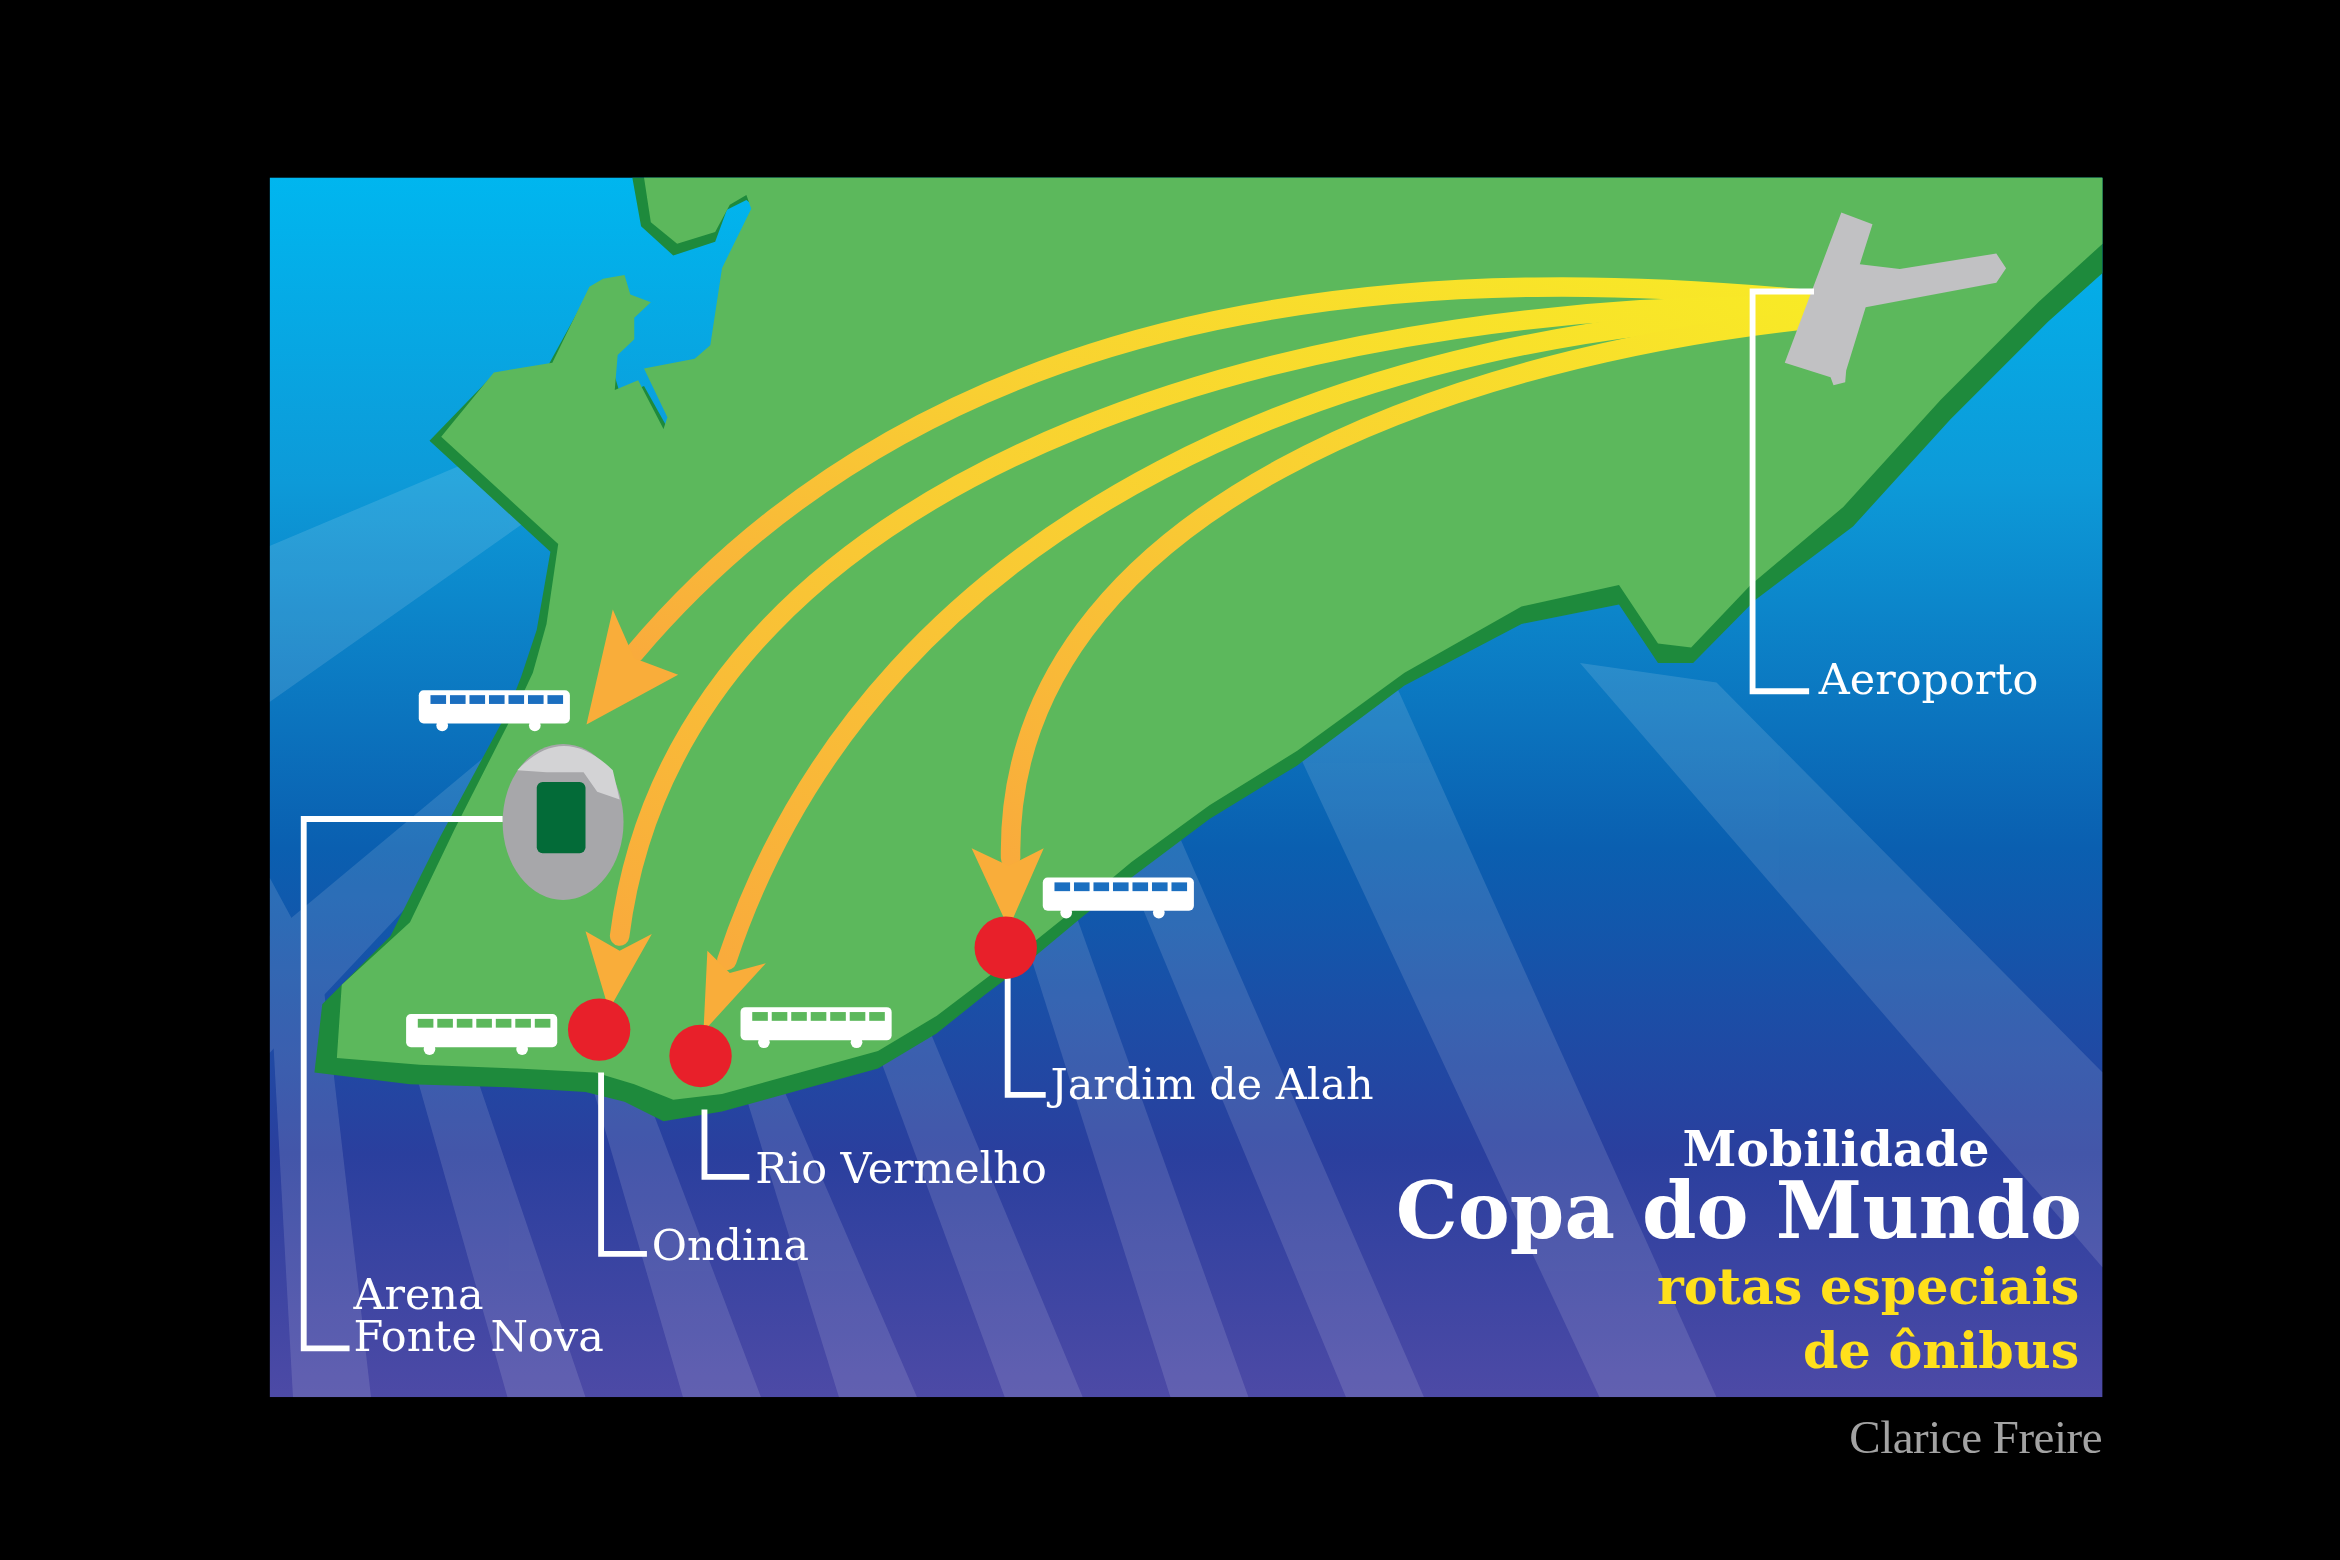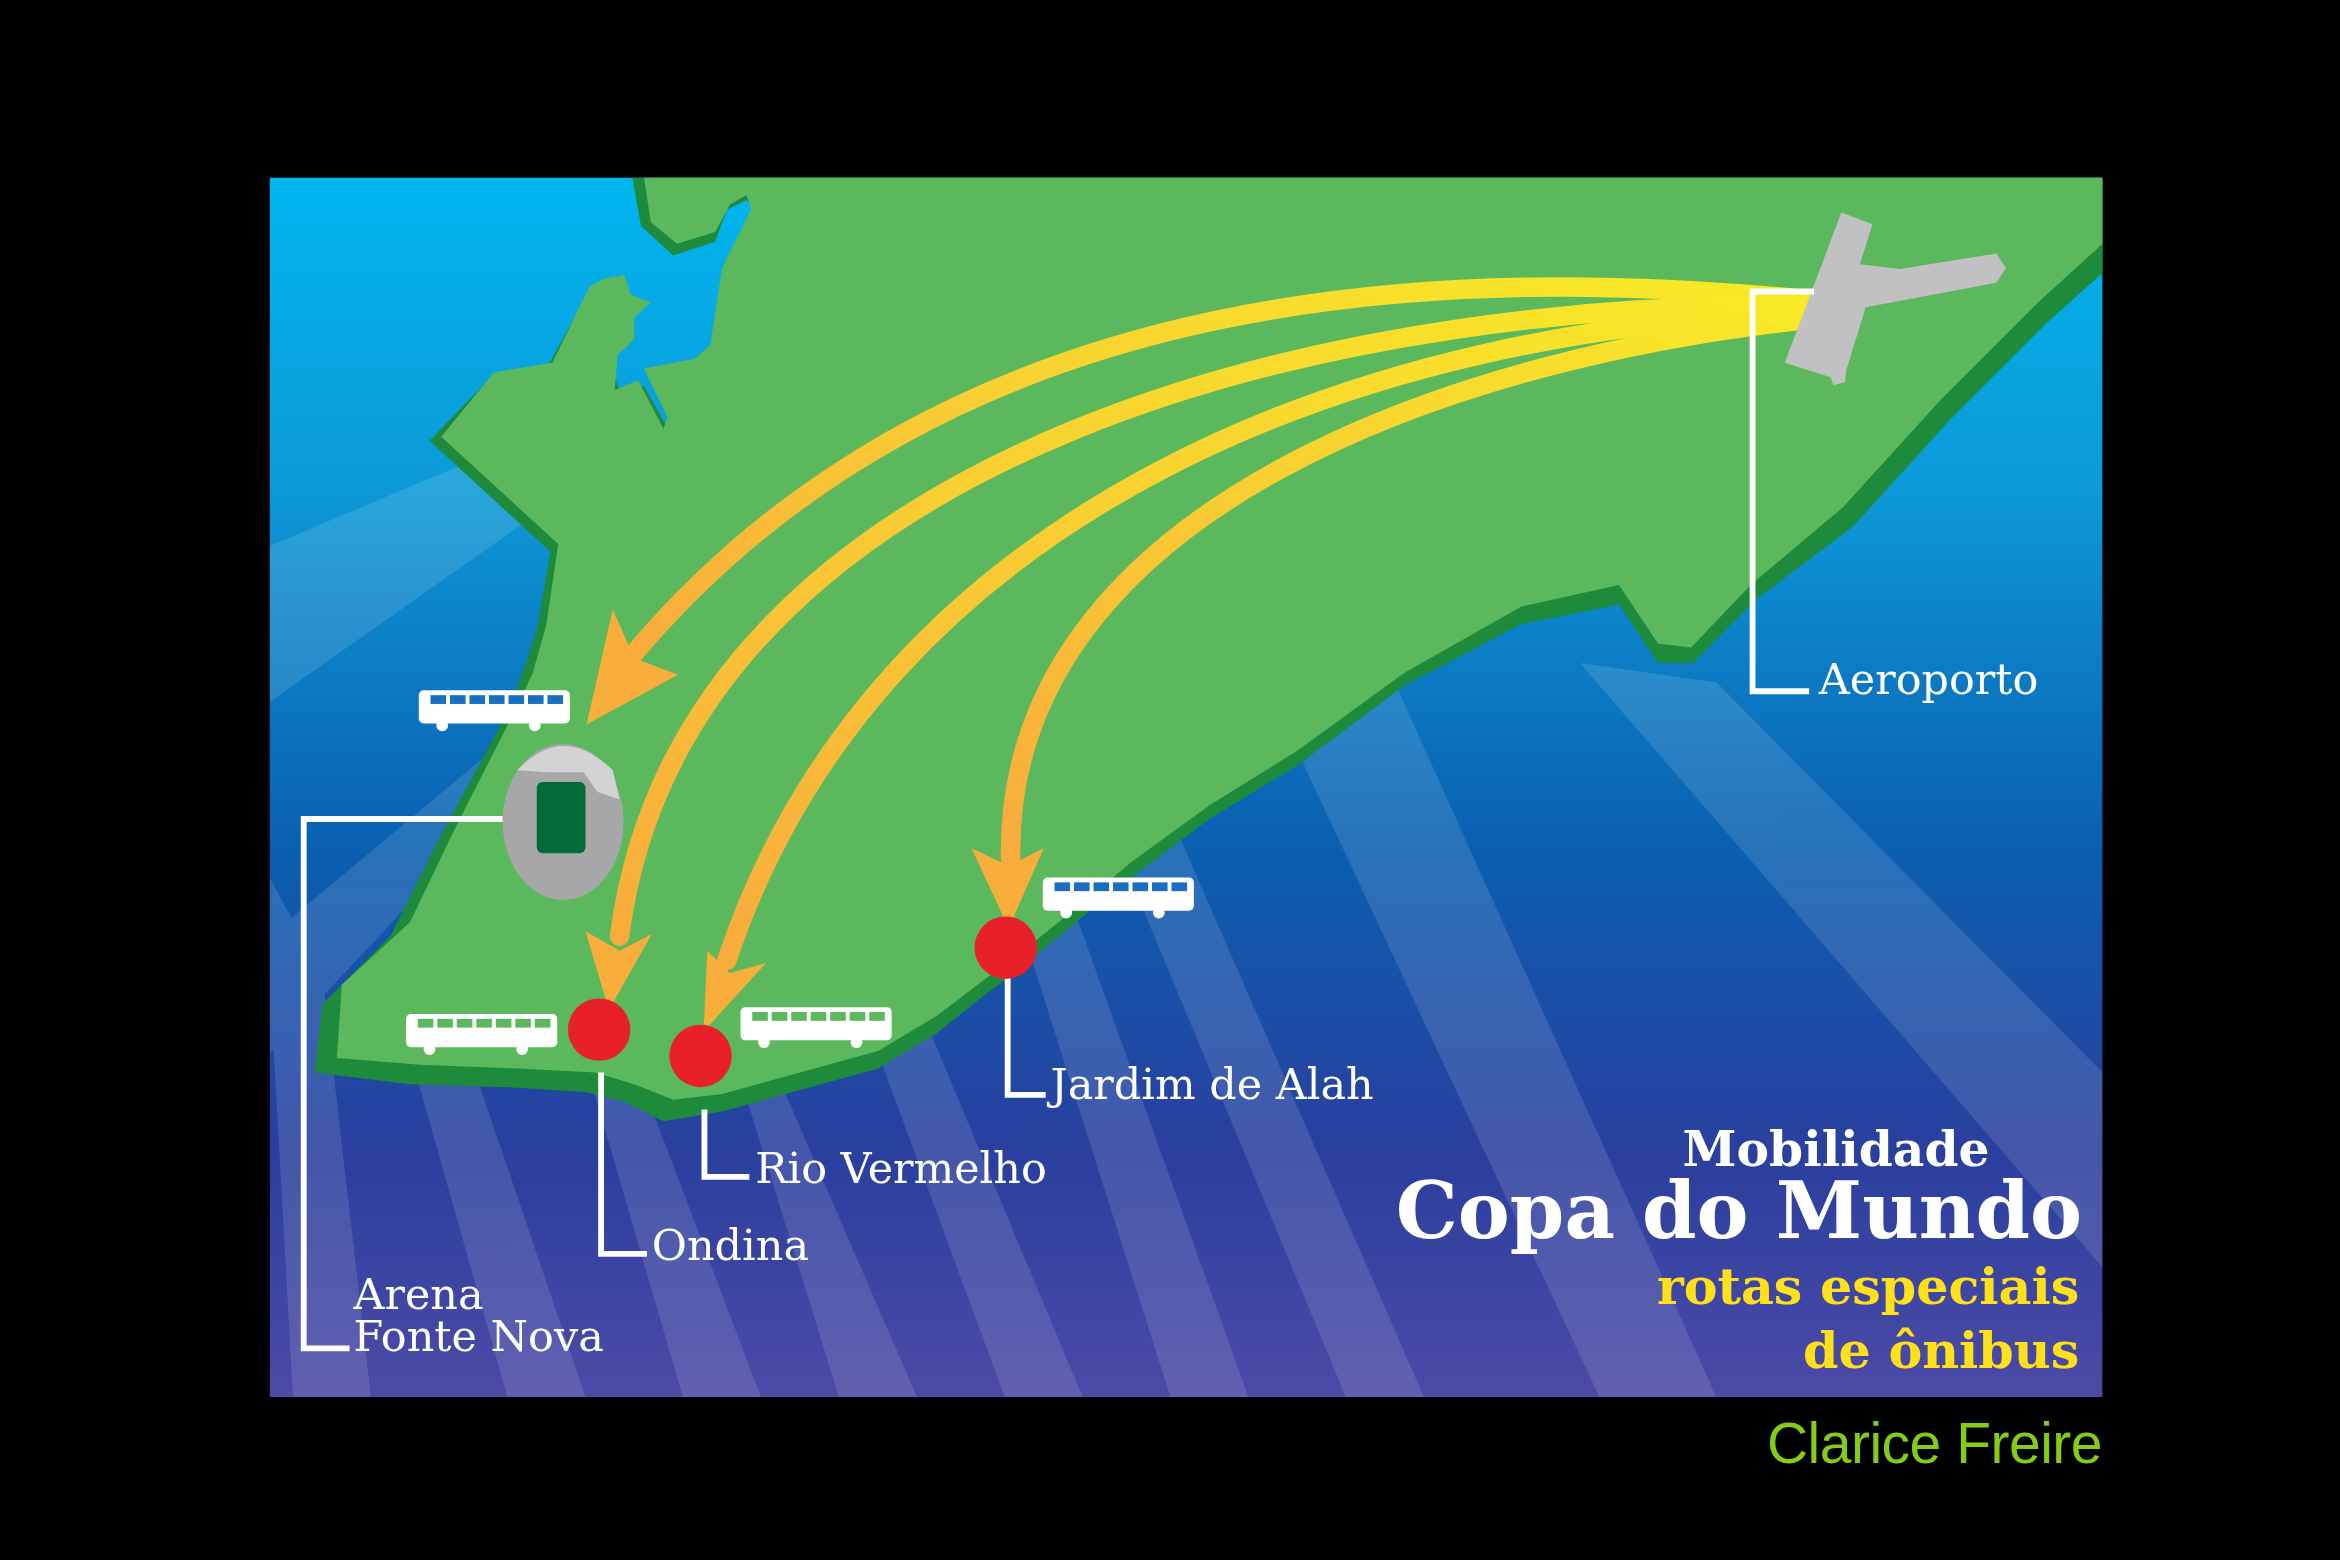--- a/index.html
+++ b/index.html
@@ -1,21 +1,21 @@
 <!DOCTYPE html>
 <html><head>
 <meta charset="utf-8">
 <style>
   html, body { margin: 0; padding: 0; background: #000; }
   body { width: 2341px; height: 1560px; position: relative; overflow: hidden; }
   #stage { position: absolute; left: 0; top: 0; width: 2341px; height: 1200px; }
   .serif { font-family: "DejaVu Serif", "Liberation Serif", serif; }
   .credit {
     position: absolute; right: 239px; top: 1410px;
-    font-family: Liberation Sans, sans-serif; font-size: 57px; color: #84cc16;
+    font-family: Liberation Serif, serif; font-size: 47px; color: #a3a3a3;
     letter-spacing: -0.5px; white-space: nowrap;
   }
 </style>
 </head>
 <body>
 
 <div id="stage">
 <svg width="2341" height="1560" viewBox="0 0 2400 1600" xmlns="http://www.w3.org/2000/svg">
   <defs>
     <linearGradient id="oceanGrad" x1="0" y1="0" x2="0" y2="1">

